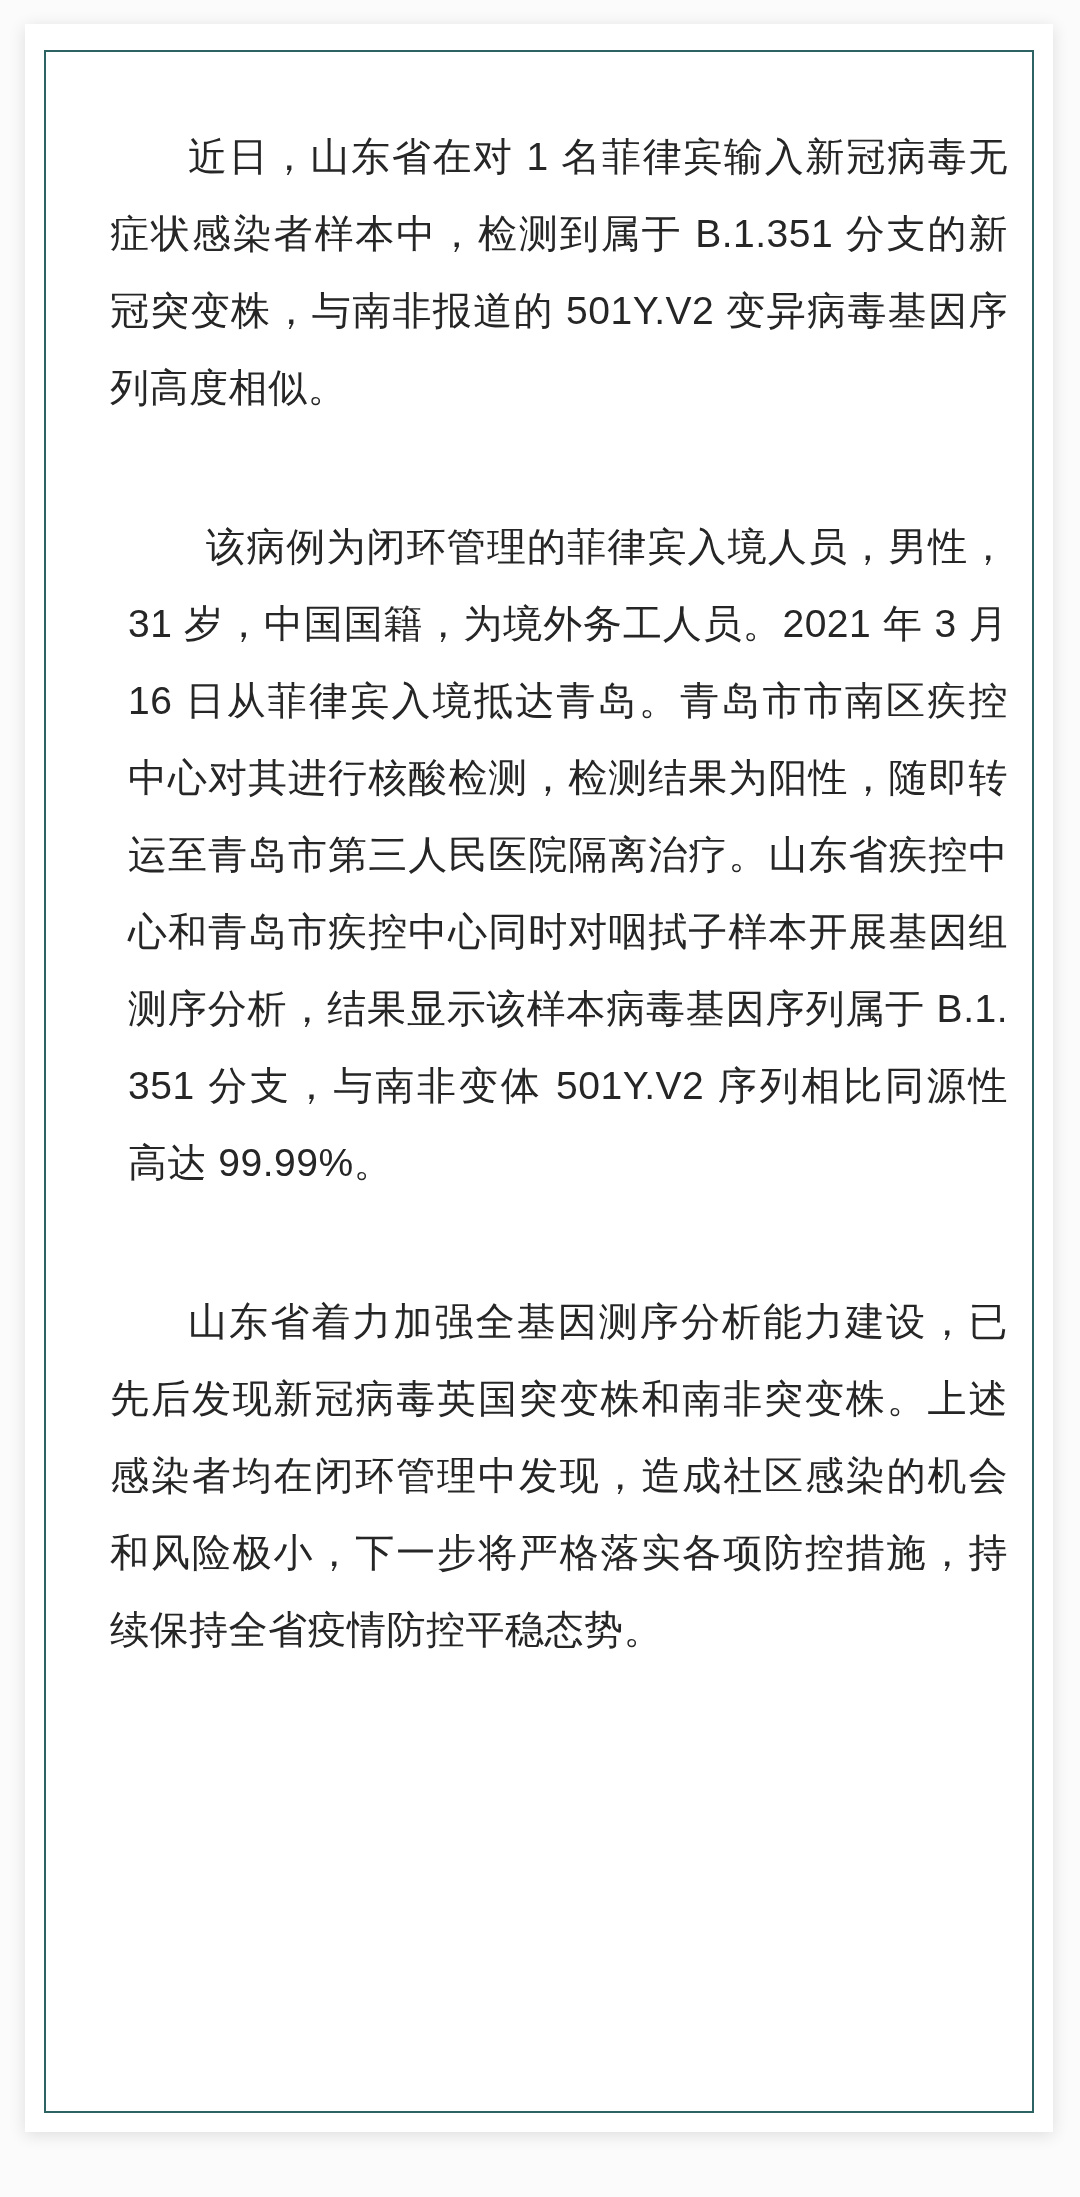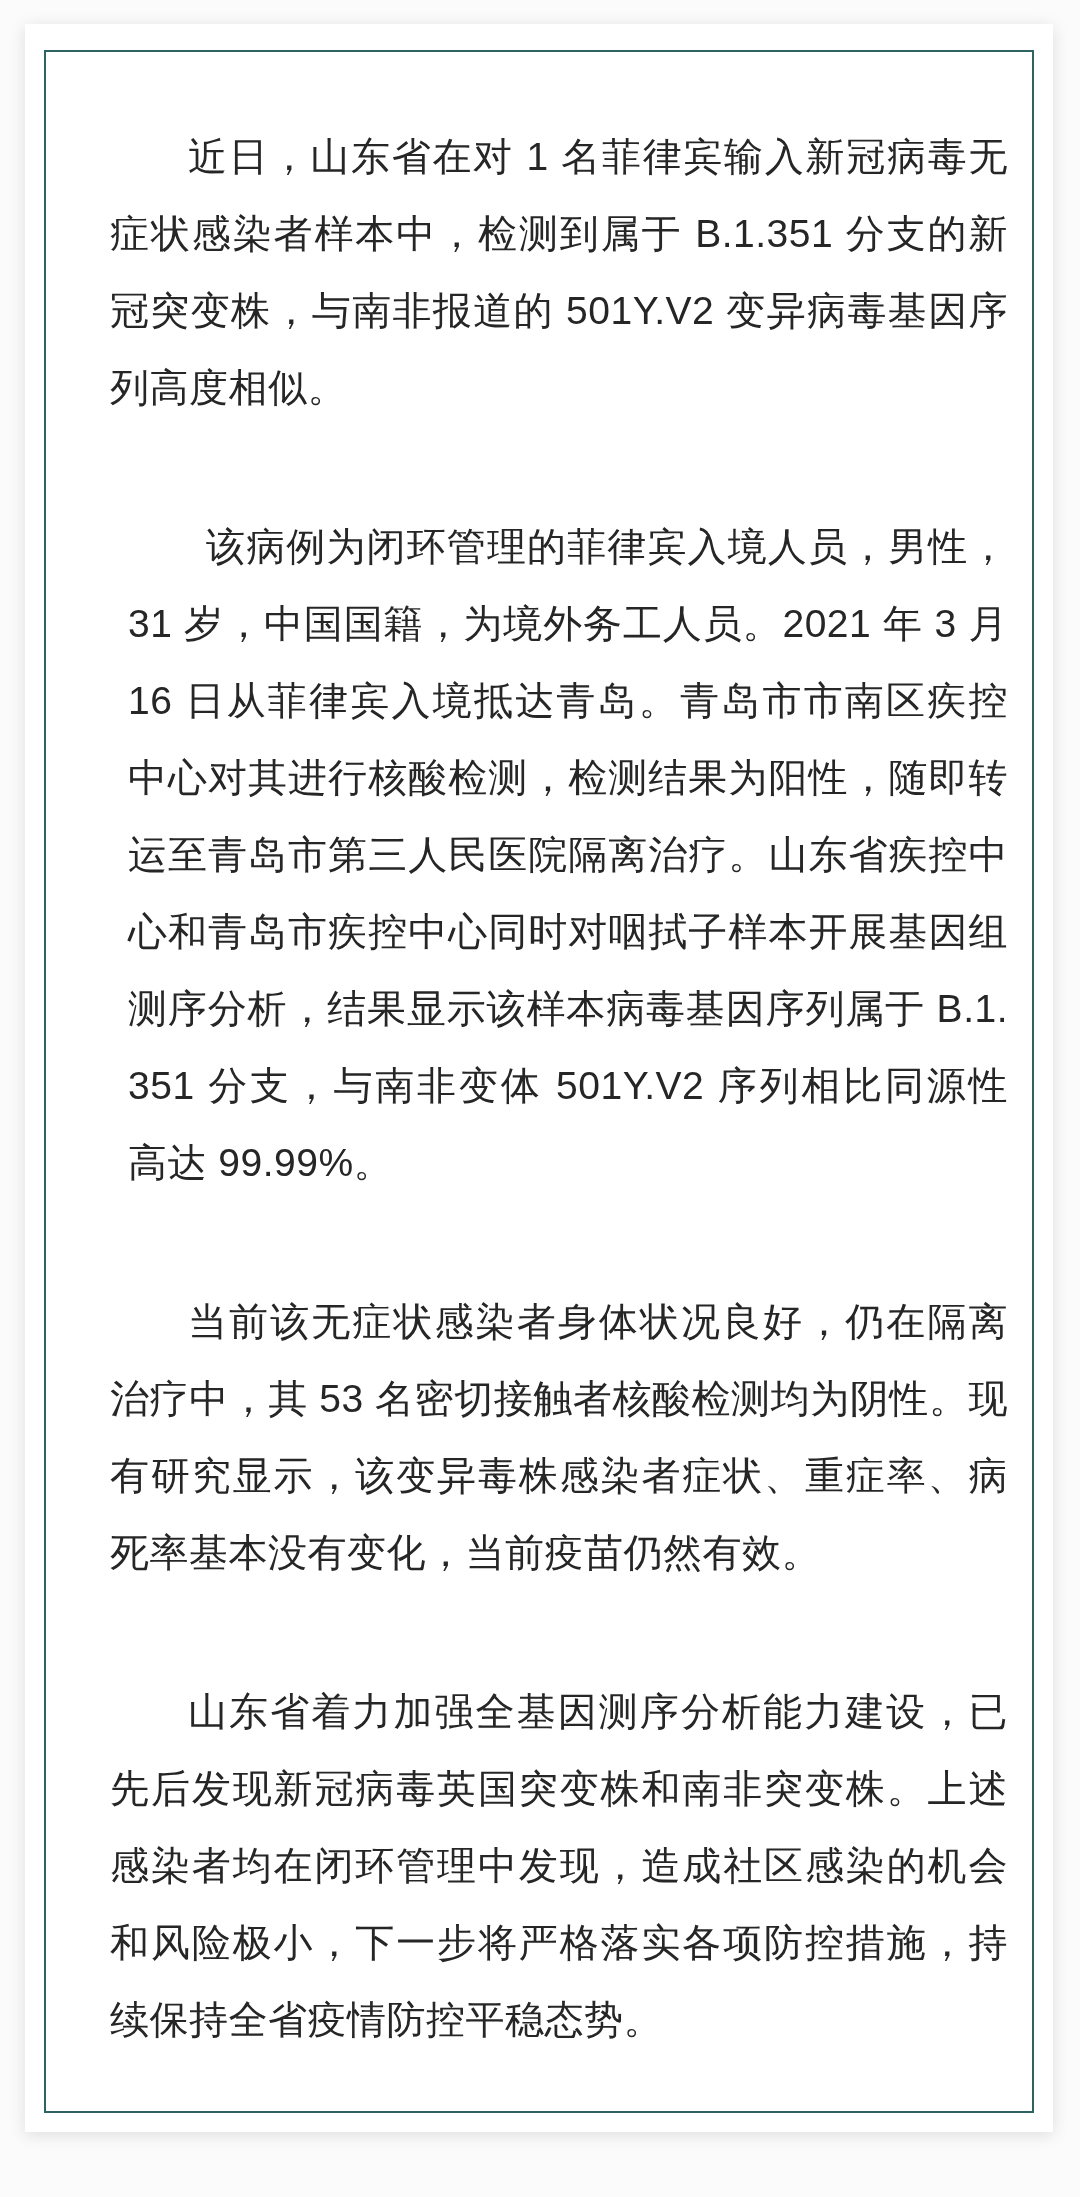--- a/index.html
+++ b/index.html
@@ -56,17 +56,16 @@
   }
 </style>
 </head>
 <body style="background: rgb(251, 251, 251);">
 
 <div class="card" style="background: rgb(255, 255, 255);">
   <div class="frame" style="border-color: rgb(46, 99, 99);">
     <div class="content">
         <p style="color: rgb(38, 38, 38);">近日，山东省在对 1 名菲律宾输入新冠病毒无症状感染者样本中，检测到属于 B.1.351 分支的新冠突变株，与南非报道的 501Y.V2 变异病毒基因序列高度相似。</p>
         <p style="color: rgb(38, 38, 38); margin-left: 18px;">该病例为闭环管理的菲律宾入境人员，男性，31 岁，中国国籍，为境外务工人员。2021 年 3 月 16 日从菲律宾入境抵达青岛。青岛市市南区疾控中心对其进行核酸检测，检测结果为阳性，随即转运至青岛市第三人民医院隔离治疗。山东省疾控中心和青岛市疾控中心同时对咽拭子样本开展基因组测序分析，结果显示该样本病毒基因序列属于 B.1.351 分支，与南非变体 501Y.V2 序列相比同源性高达 99.99%。</p>
-        <p style="color: rgb(38, 38, 38);">当前该无症状感染者身体状况良好，仍在隔离治疗中，其 53 名密切接触者核酸检测均为阴性。现有研究显示，该变异毒株感染者症状、重症率、病死率基本没有变化，当前疫苗仍然有效。</p>
         <p style="color: rgb(38, 38, 38);">山东省着力加强全基因测序分析能力建设，已先后发现新冠病毒英国突变株和南非突变株。上述感染者均在闭环管理中发现，造成社区感染的机会和风险极小，下一步将严格落实各项防控措施，持续保持全省疫情防控平稳态势。</p>
       </div>
   </div>
 </div>
 
 </body></html>

